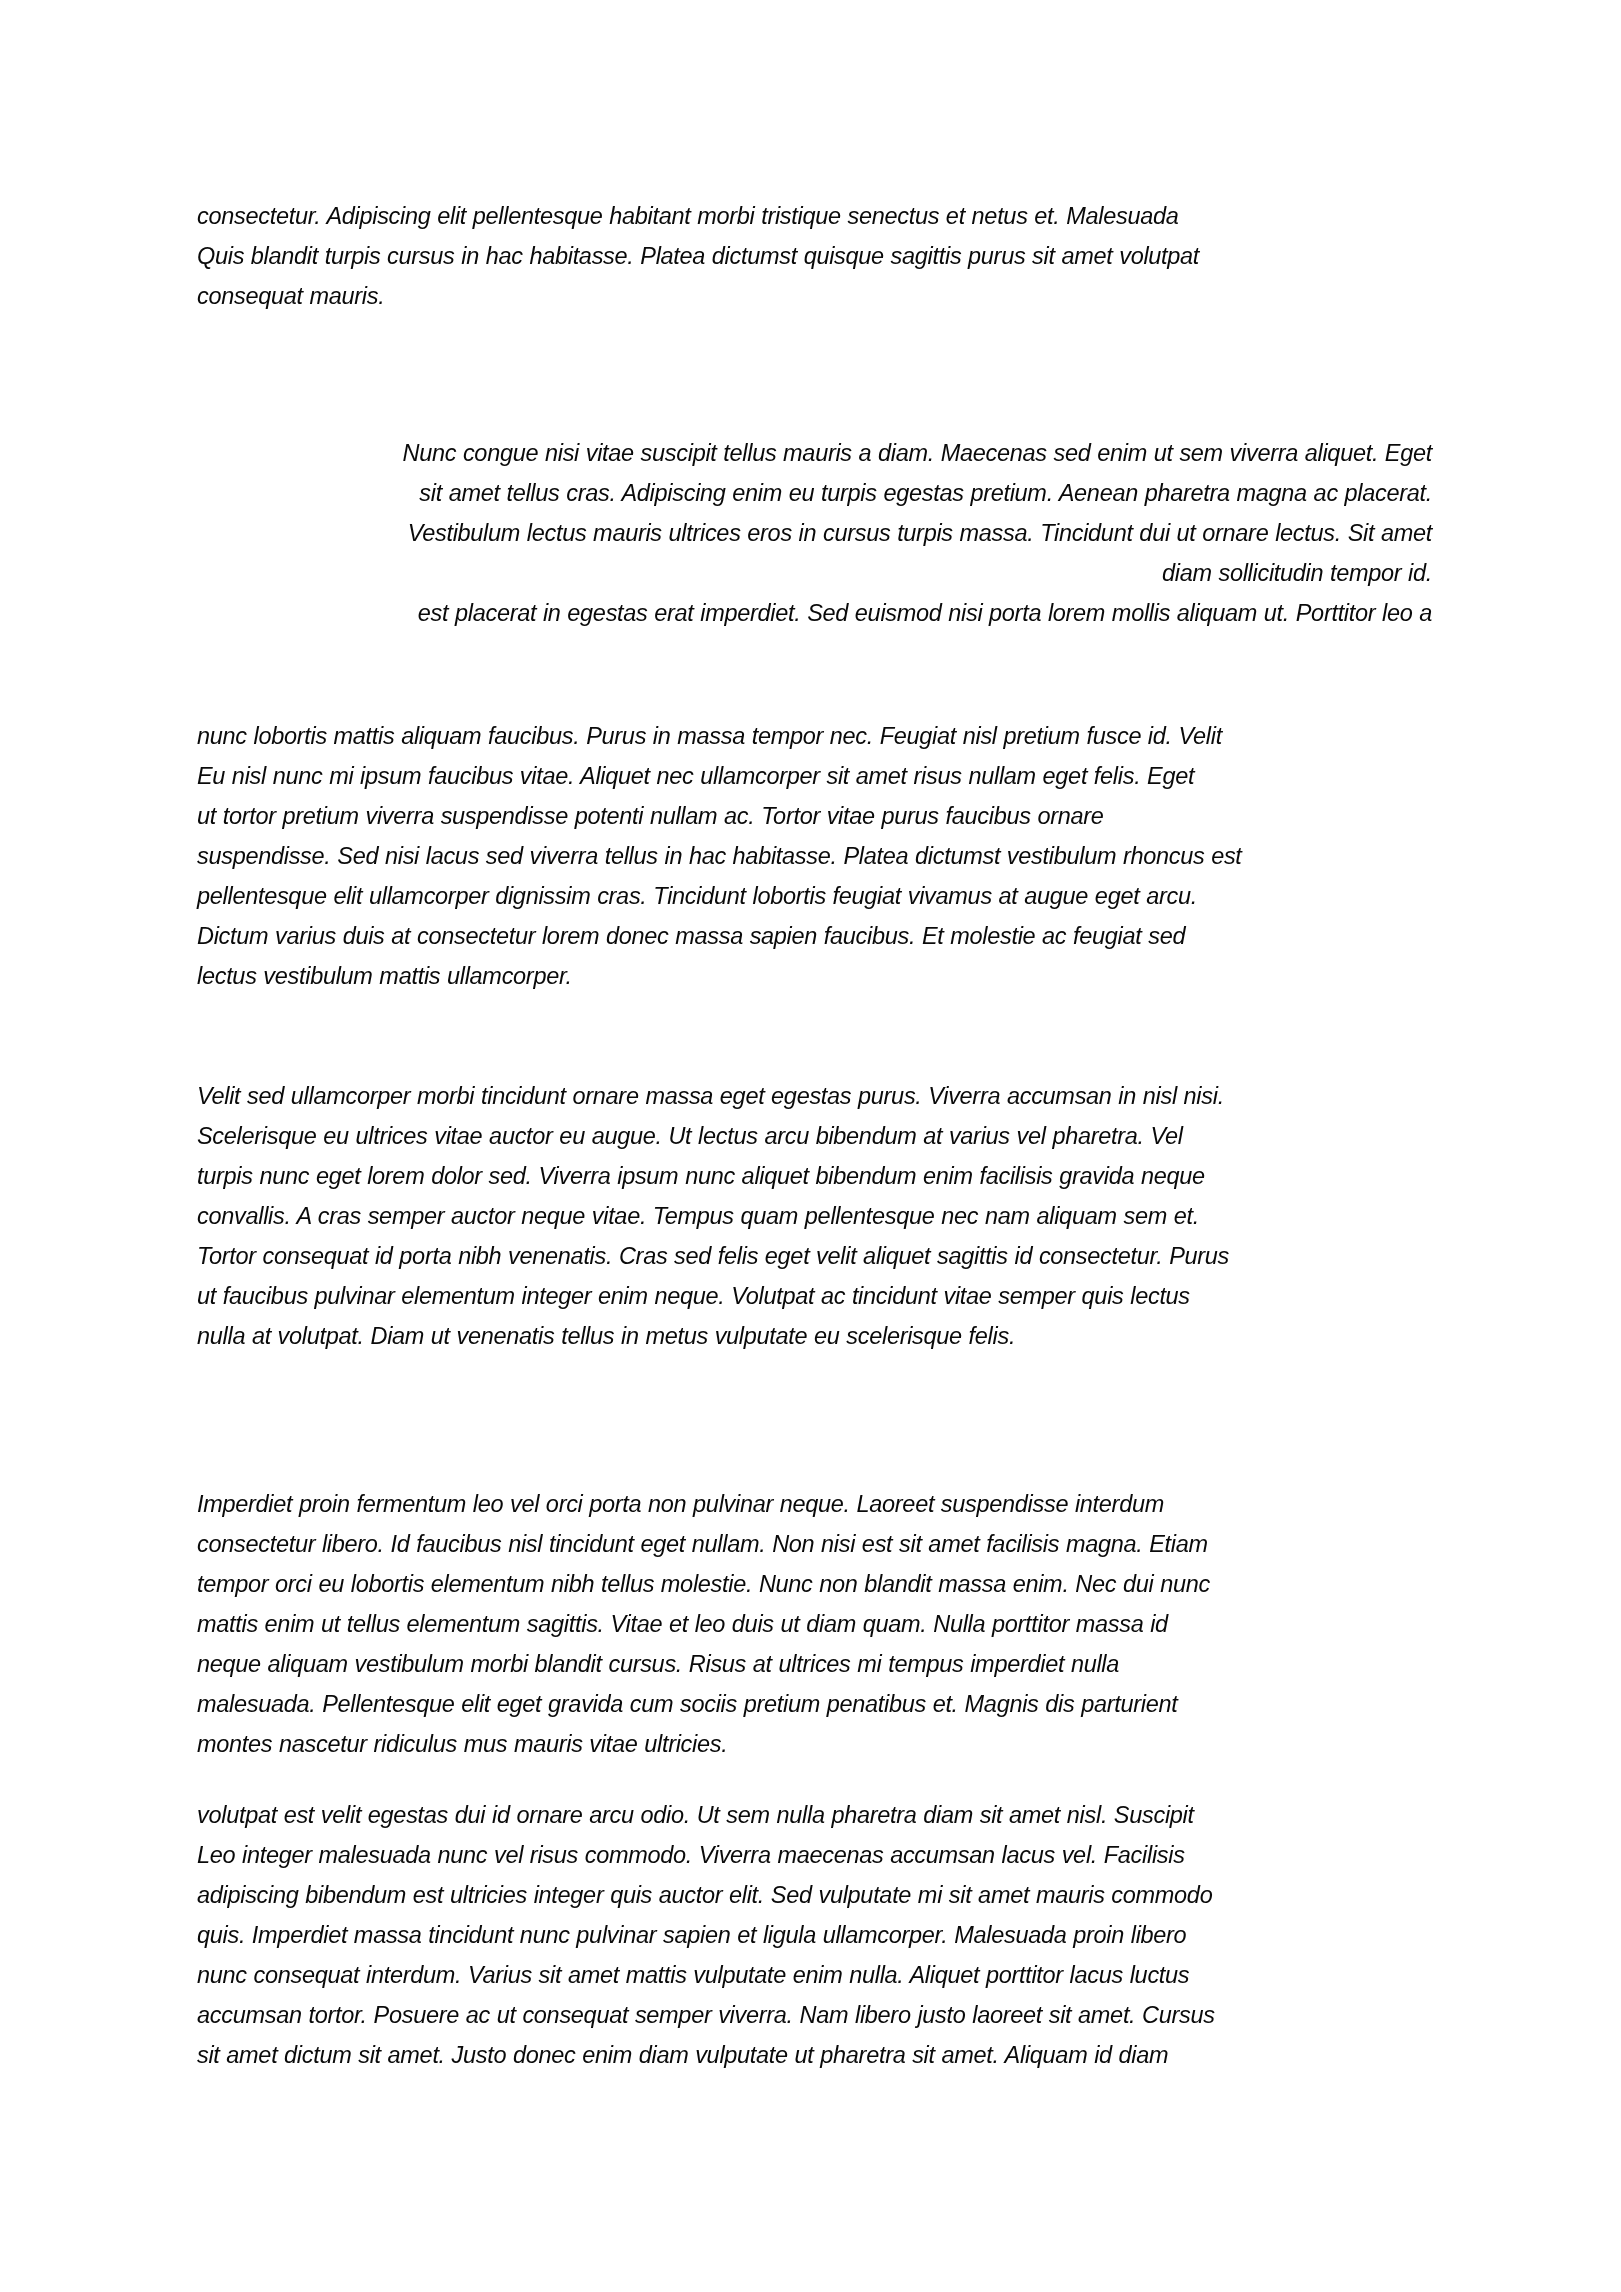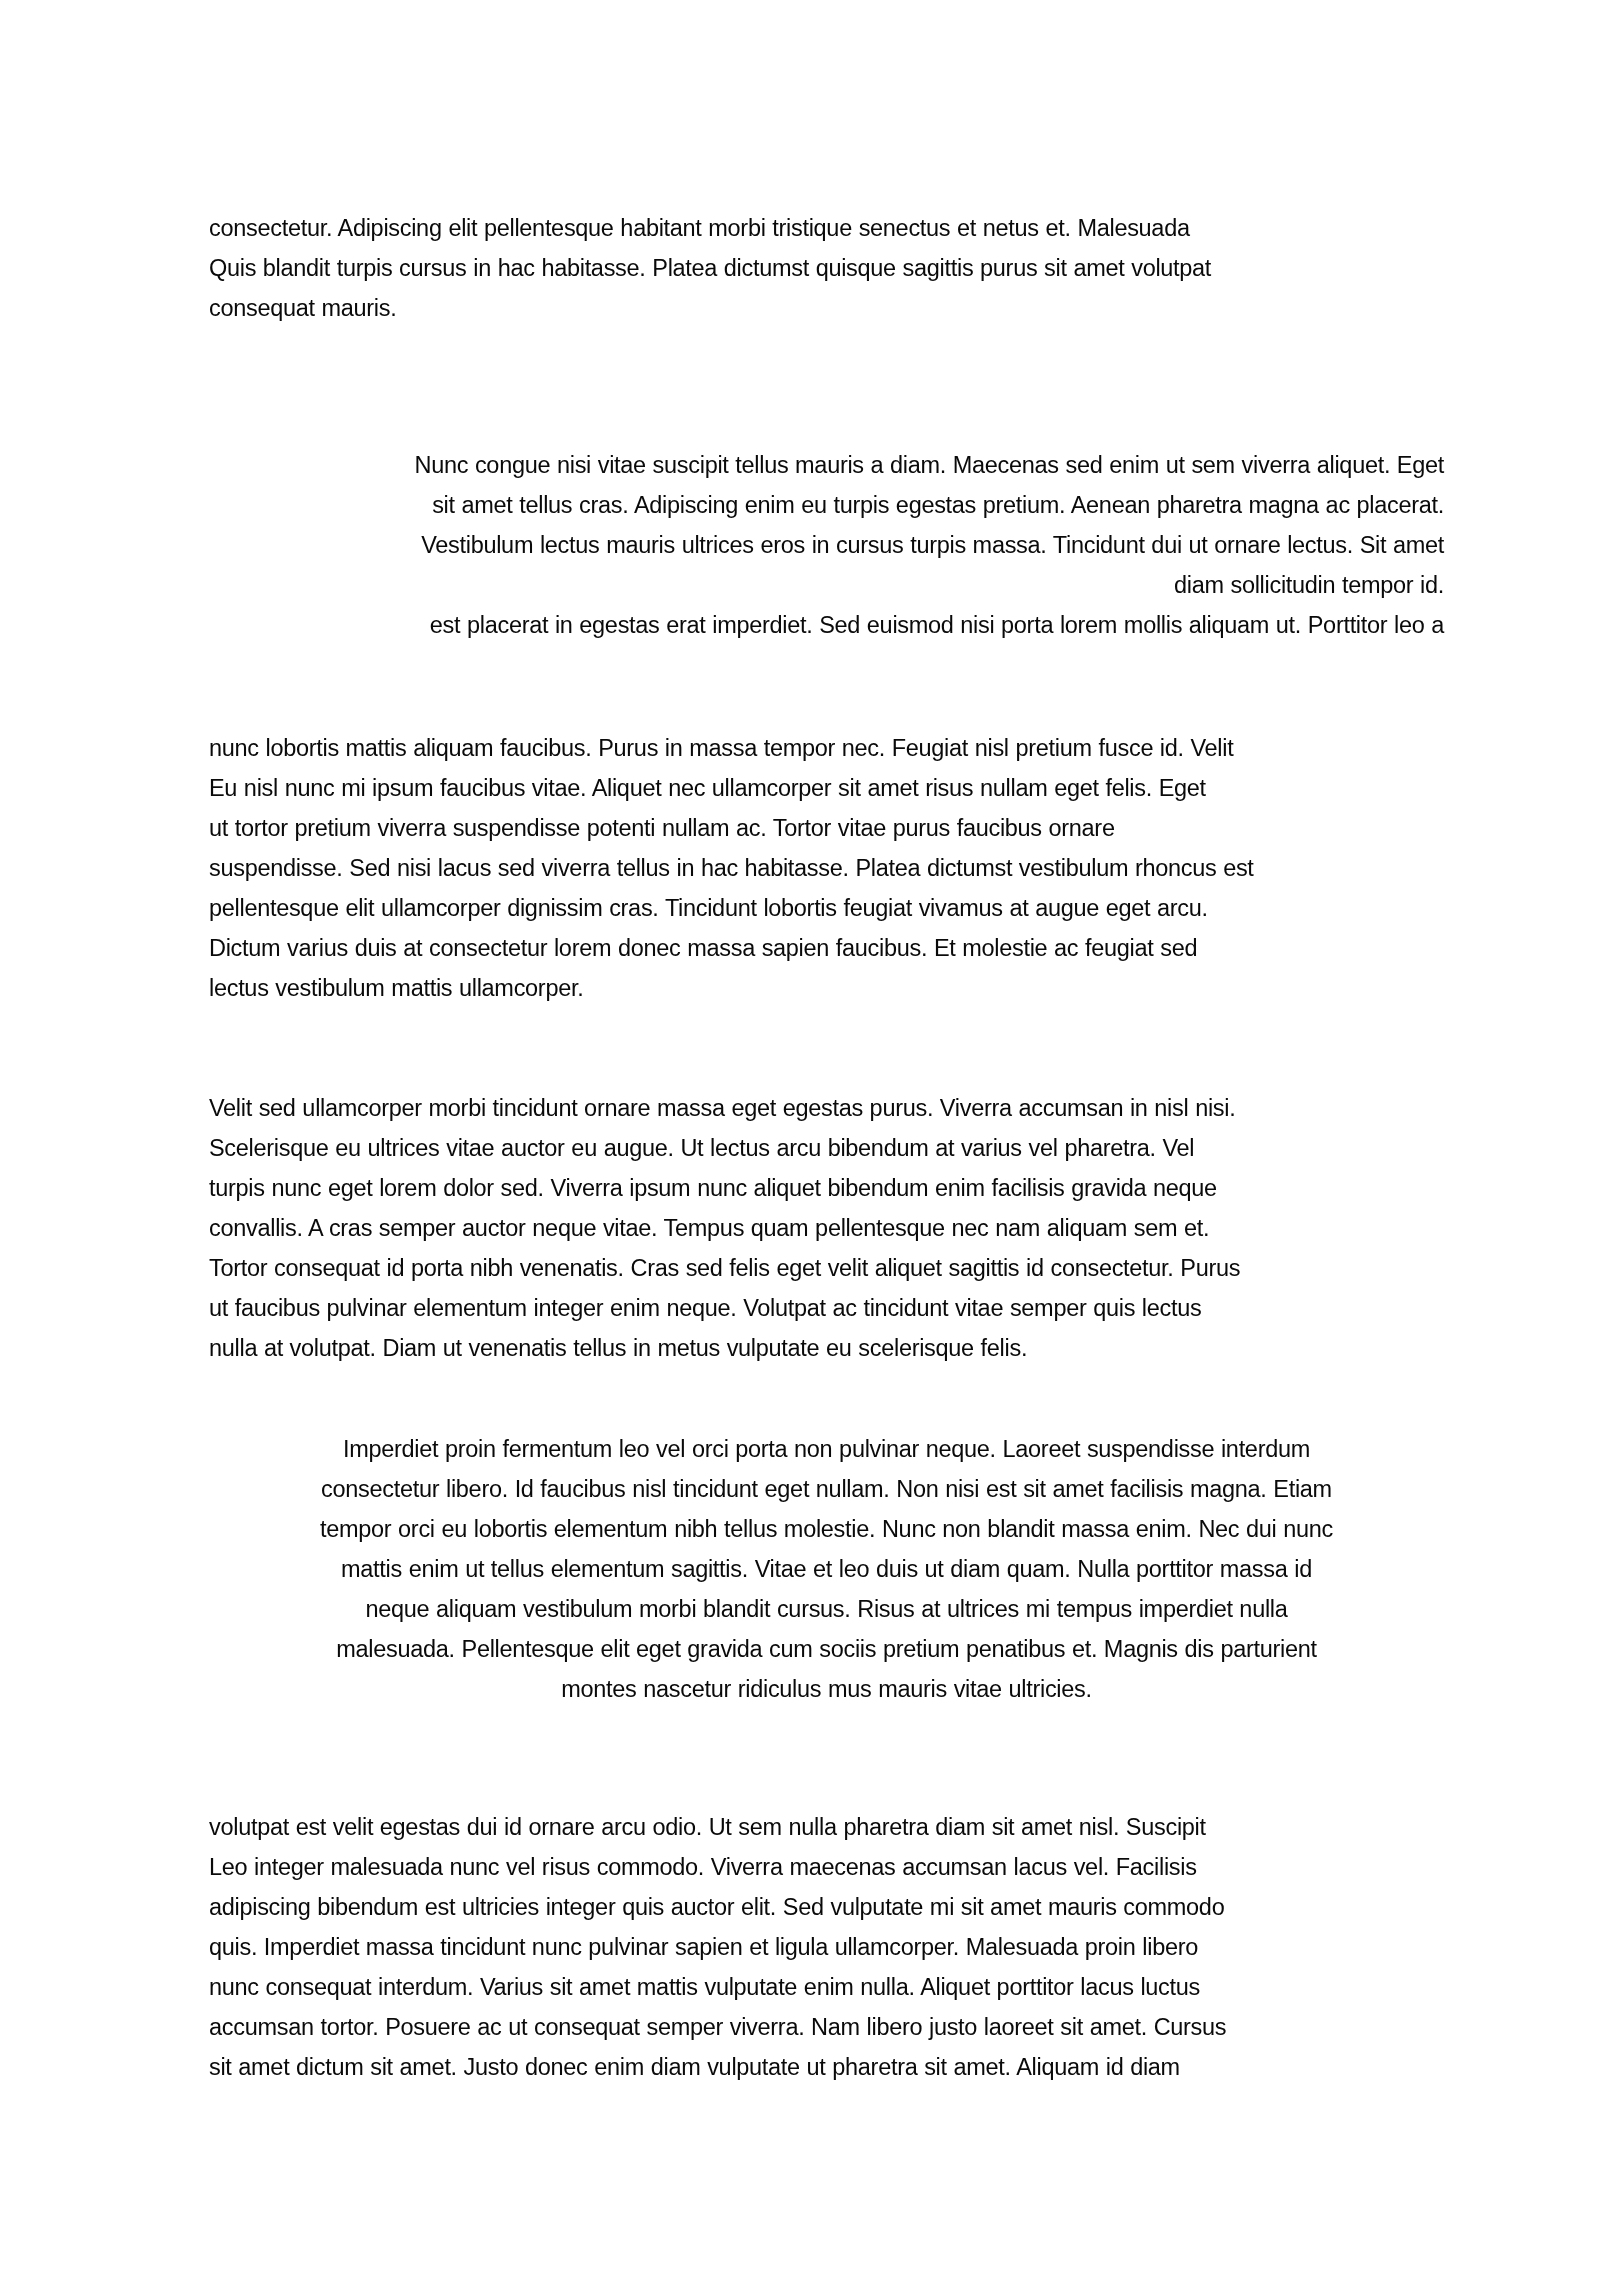--- a/index.html
+++ b/index.html
@@ -18,21 +18,22 @@
       left: 0;
       top: 0;
       width: 1621px;
       height: 2293px;
       background: #ffffff;
     }
     .para {
       position: absolute;
       left: 197px;
       width: 1235px;
-      margin: 12px;
+      margin: 0;
+      font-style: italic;
     }
     .line {
       display: block;
       height: 40px;
       line-height: 40px;
       white-space: nowrap;
       font-family: "Liberation Sans", sans-serif;
       font-size: 23.5px;
       letter-spacing: -0.3px;
       word-spacing: 0.5px;
@@ -71,21 +72,21 @@
   <div class="para" style="top:1076px;">
     <span class="line">Velit sed ullamcorper morbi tincidunt ornare massa eget egestas purus. Viverra accumsan in nisl nisi.</span>
     <span class="line">Scelerisque eu ultrices vitae auctor eu augue. Ut lectus arcu bibendum at varius vel pharetra. Vel</span>
     <span class="line">turpis nunc eget lorem dolor sed. Viverra ipsum nunc aliquet bibendum enim facilisis gravida neque</span>
     <span class="line">convallis. A cras semper auctor neque vitae. Tempus quam pellentesque nec nam aliquam sem et.</span>
     <span class="line">Tortor consequat id porta nibh venenatis. Cras sed felis eget velit aliquet sagittis id consectetur. Purus</span>
     <span class="line">ut faucibus pulvinar elementum integer enim neque. Volutpat ac tincidunt vitae semper quis lectus</span>
     <span class="line">nulla at volutpat. Diam ut venenatis tellus in metus vulputate eu scelerisque felis.</span>
   </div>
 
-  <div class="para" style="top:1417px;text-align:center;">
+  <div class="para" style="top:1484px;">
     <span class="line">Imperdiet proin fermentum leo vel orci porta non pulvinar neque. Laoreet suspendisse interdum</span>
     <span class="line">consectetur libero. Id faucibus nisl tincidunt eget nullam. Non nisi est sit amet facilisis magna. Etiam</span>
     <span class="line">tempor orci eu lobortis elementum nibh tellus molestie. Nunc non blandit massa enim. Nec dui nunc</span>
     <span class="line">mattis enim ut tellus elementum sagittis. Vitae et leo duis ut diam quam. Nulla porttitor massa id</span>
     <span class="line">neque aliquam vestibulum morbi blandit cursus. Risus at ultrices mi tempus imperdiet nulla</span>
     <span class="line">malesuada. Pellentesque elit eget gravida cum sociis pretium penatibus et. Magnis dis parturient</span>
     <span class="line">montes nascetur ridiculus mus mauris vitae ultricies.</span>
   </div>
 
   <div class="para" style="top:1795px;">

